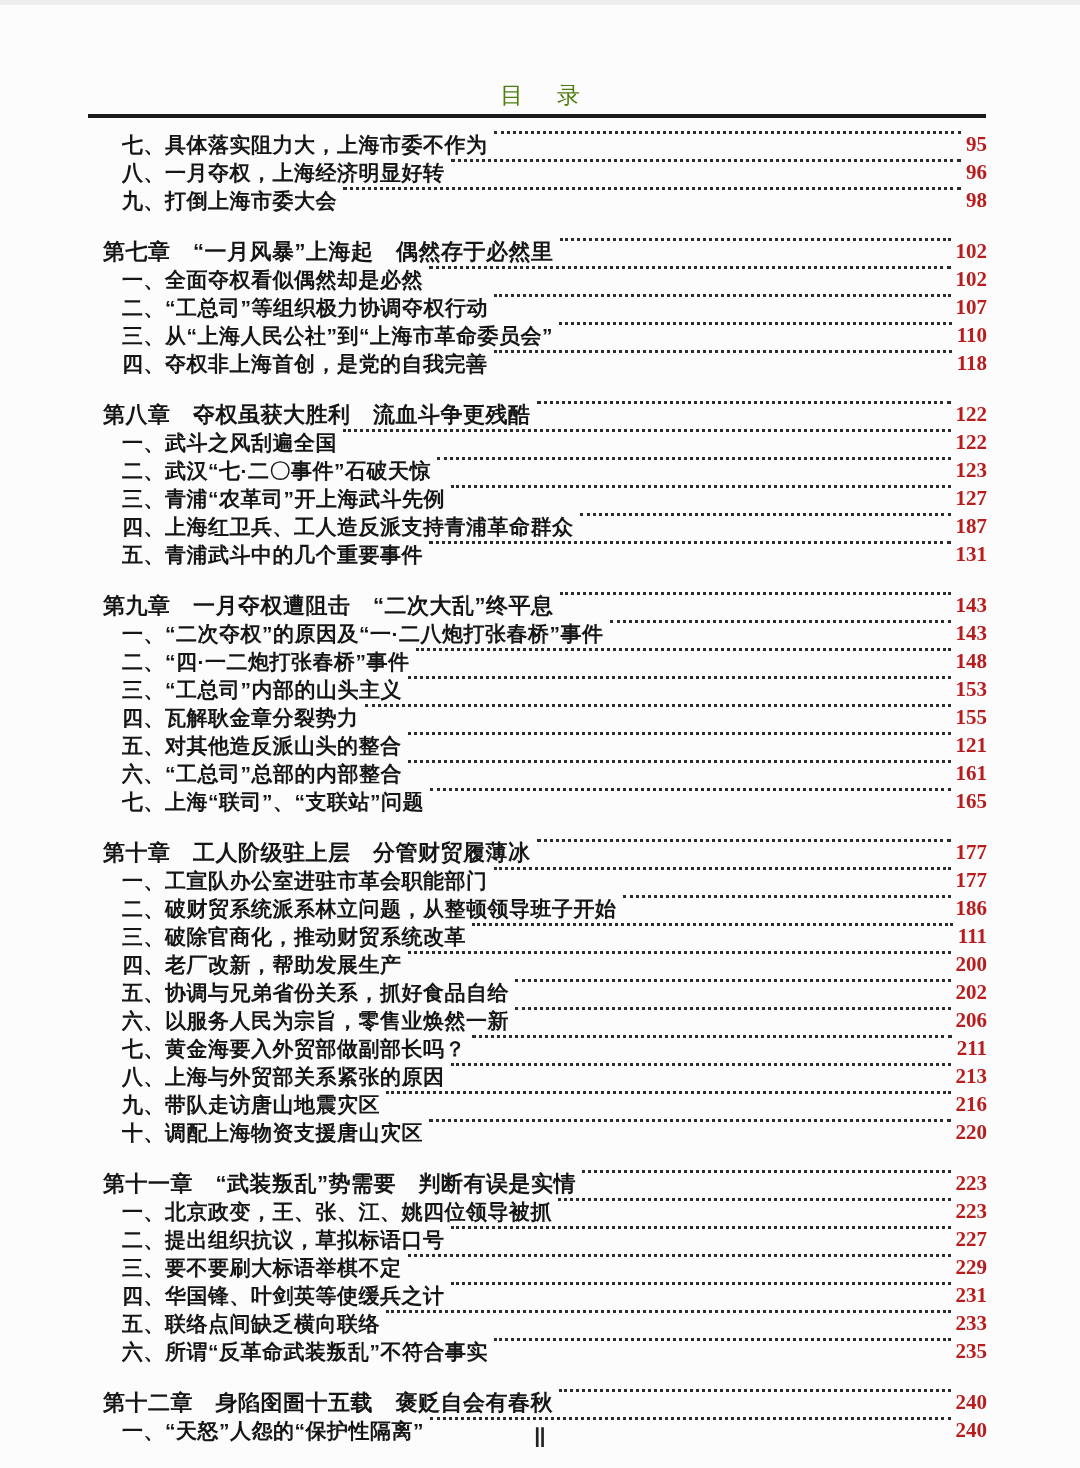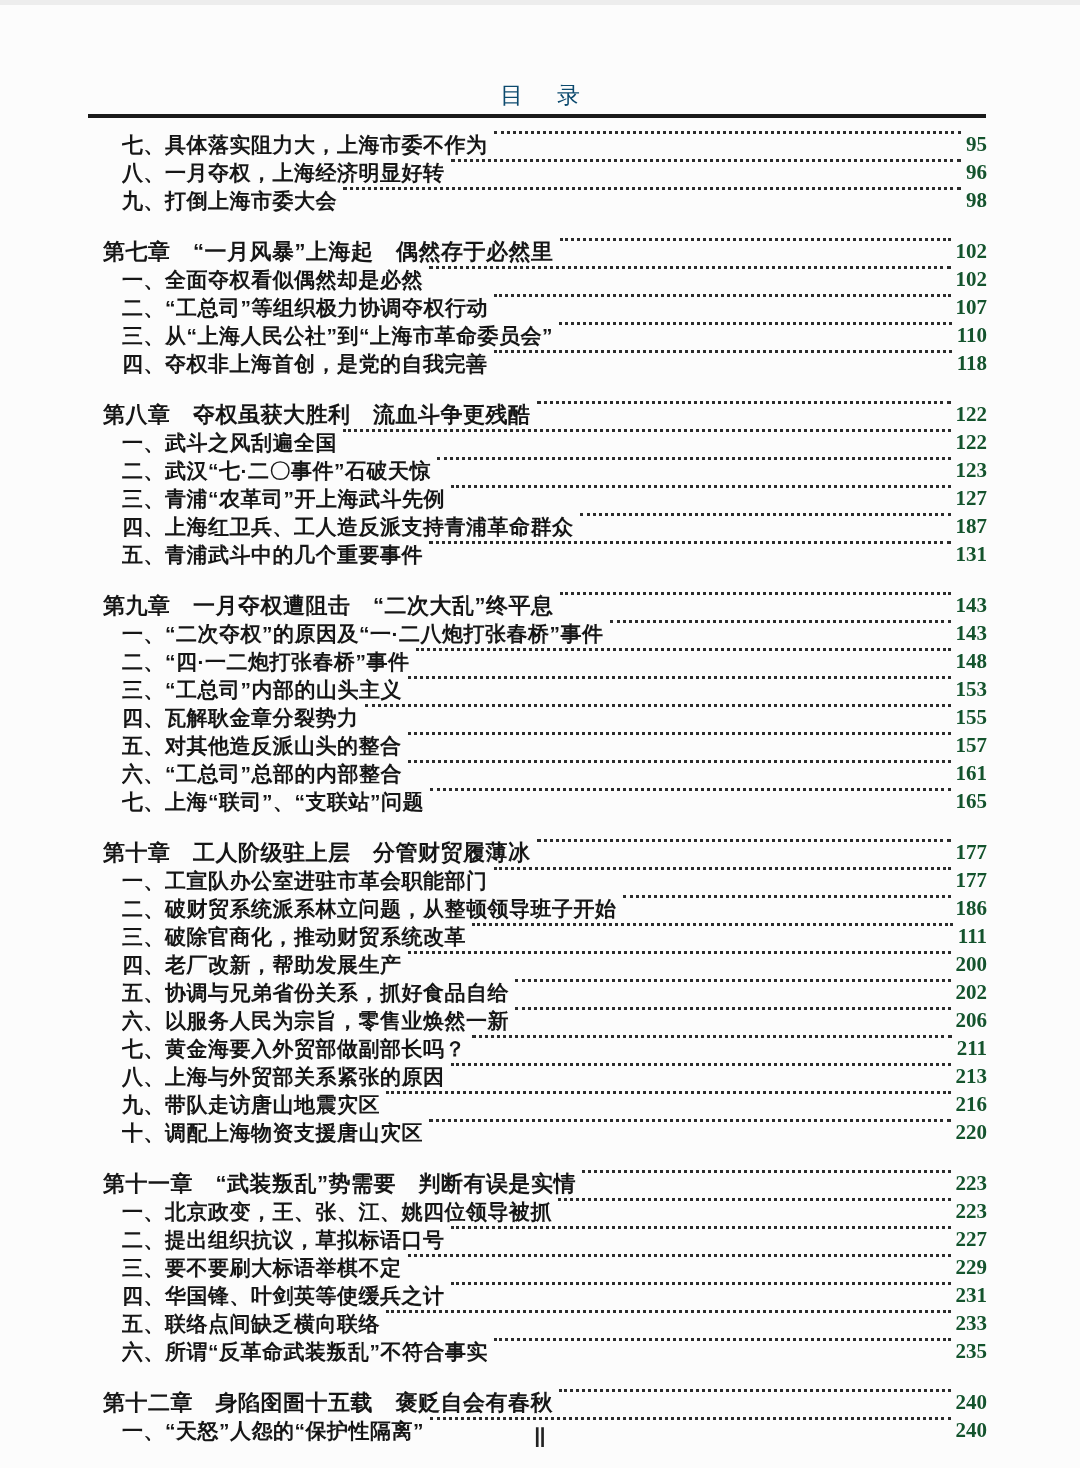--- a/index.html
+++ b/index.html
@@ -25,21 +25,21 @@
   .header-title {
     position: absolute;
     top: 80px;
     left: 0;
     width: 100%;
     text-align: center;
     font-family: "Liberation Serif", serif;
     font-size: 23px;
     letter-spacing: 14px;
     text-indent: 14px; 
-    color: #0c4a6e;
+    color: #4d7c0f;
   }
   .header-rule {
     position: absolute;
     top: 114px;
     left: 88px;
     width: 898px;
     height: 4px;
     background: #1b1b1b;
   }
   .toc {
@@ -74,21 +74,21 @@
     border-bottom: 3px dotted #2c2c2c;
     margin: 0 2px 6px 6px;
   }
   .pagenum {
     font-family: "Liberation Serif", serif;
     font-size: 21px;
     font-weight: bold;
     line-height: 27px;
     white-space: nowrap;
     margin-left: 3px;
-    color: #14532d;
+    color: #b91c1c;
   }
   .footer-page-number {
     position: absolute;
     top: 1422px;
     left: 0;
     width: 100%;
     text-align: center;
     font-family: "Liberation Serif", serif;
     font-size: 27px;
     color: #222222;
@@ -196,21 +196,21 @@
         <span class="pagenum">153</span>
       </div>
       <div class="row sub">
         <span class="label">四、瓦解耿金章分裂势力</span>
         <span class="leader"></span>
         <span class="pagenum">155</span>
       </div>
       <div class="row sub">
         <span class="label">五、对其他造反派山头的整合</span>
         <span class="leader"></span>
-        <span class="pagenum">157</span>
+        <span class="pagenum">121</span>
       </div>
       <div class="row sub">
         <span class="label">六、“工总司”总部的内部整合</span>
         <span class="leader"></span>
         <span class="pagenum">161</span>
       </div>
       <div class="row sub">
         <span class="label">七、上海“联司”、“支联站”问题</span>
         <span class="leader"></span>
         <span class="pagenum">165</span>

